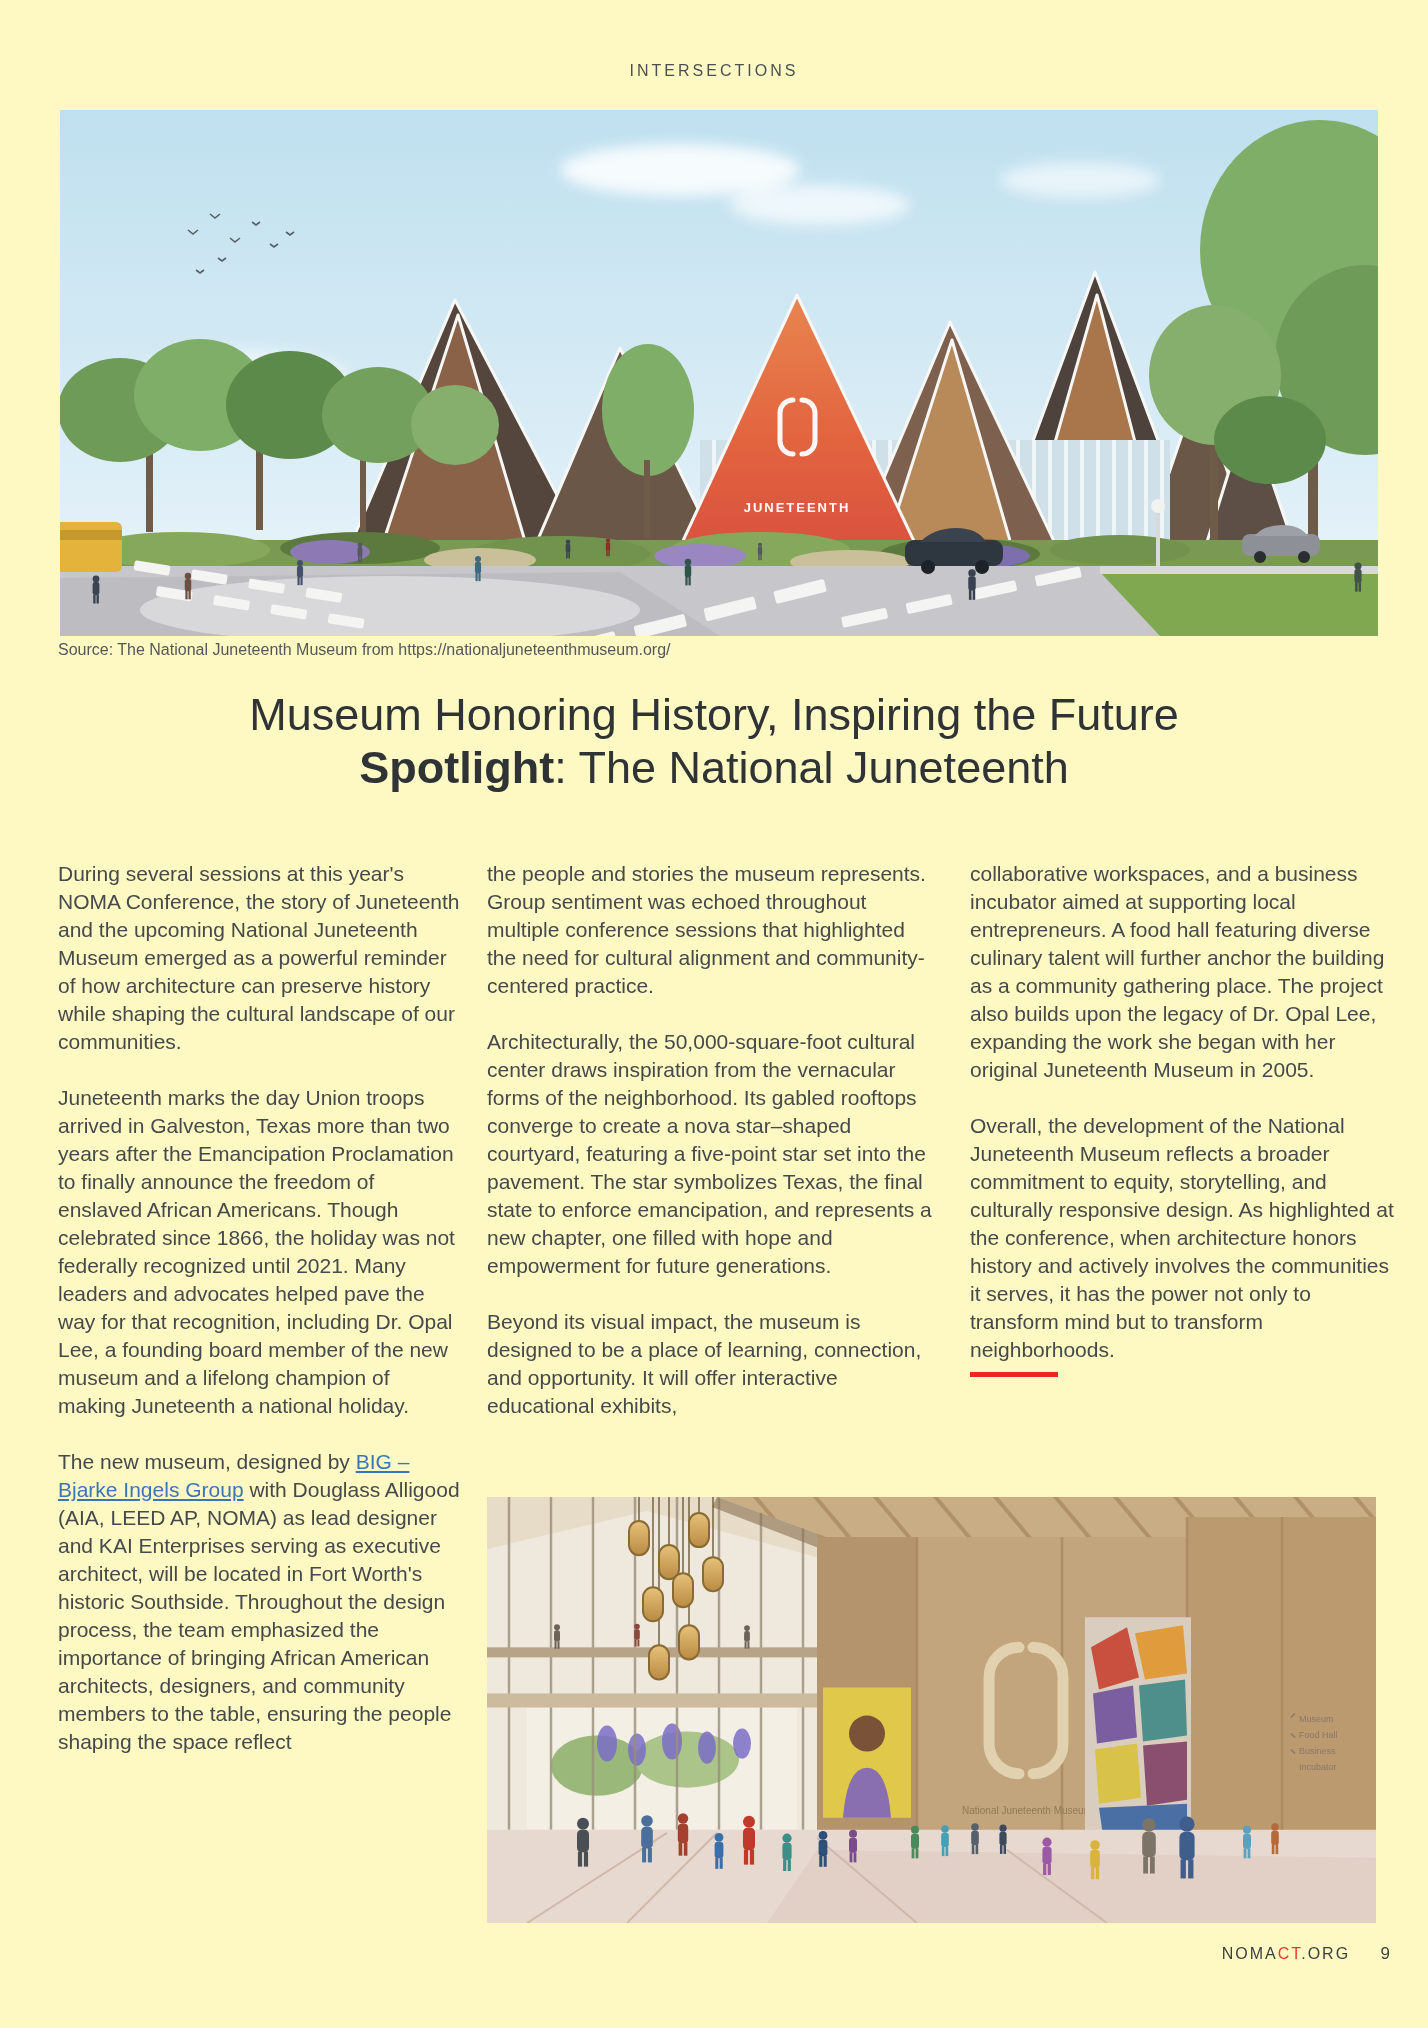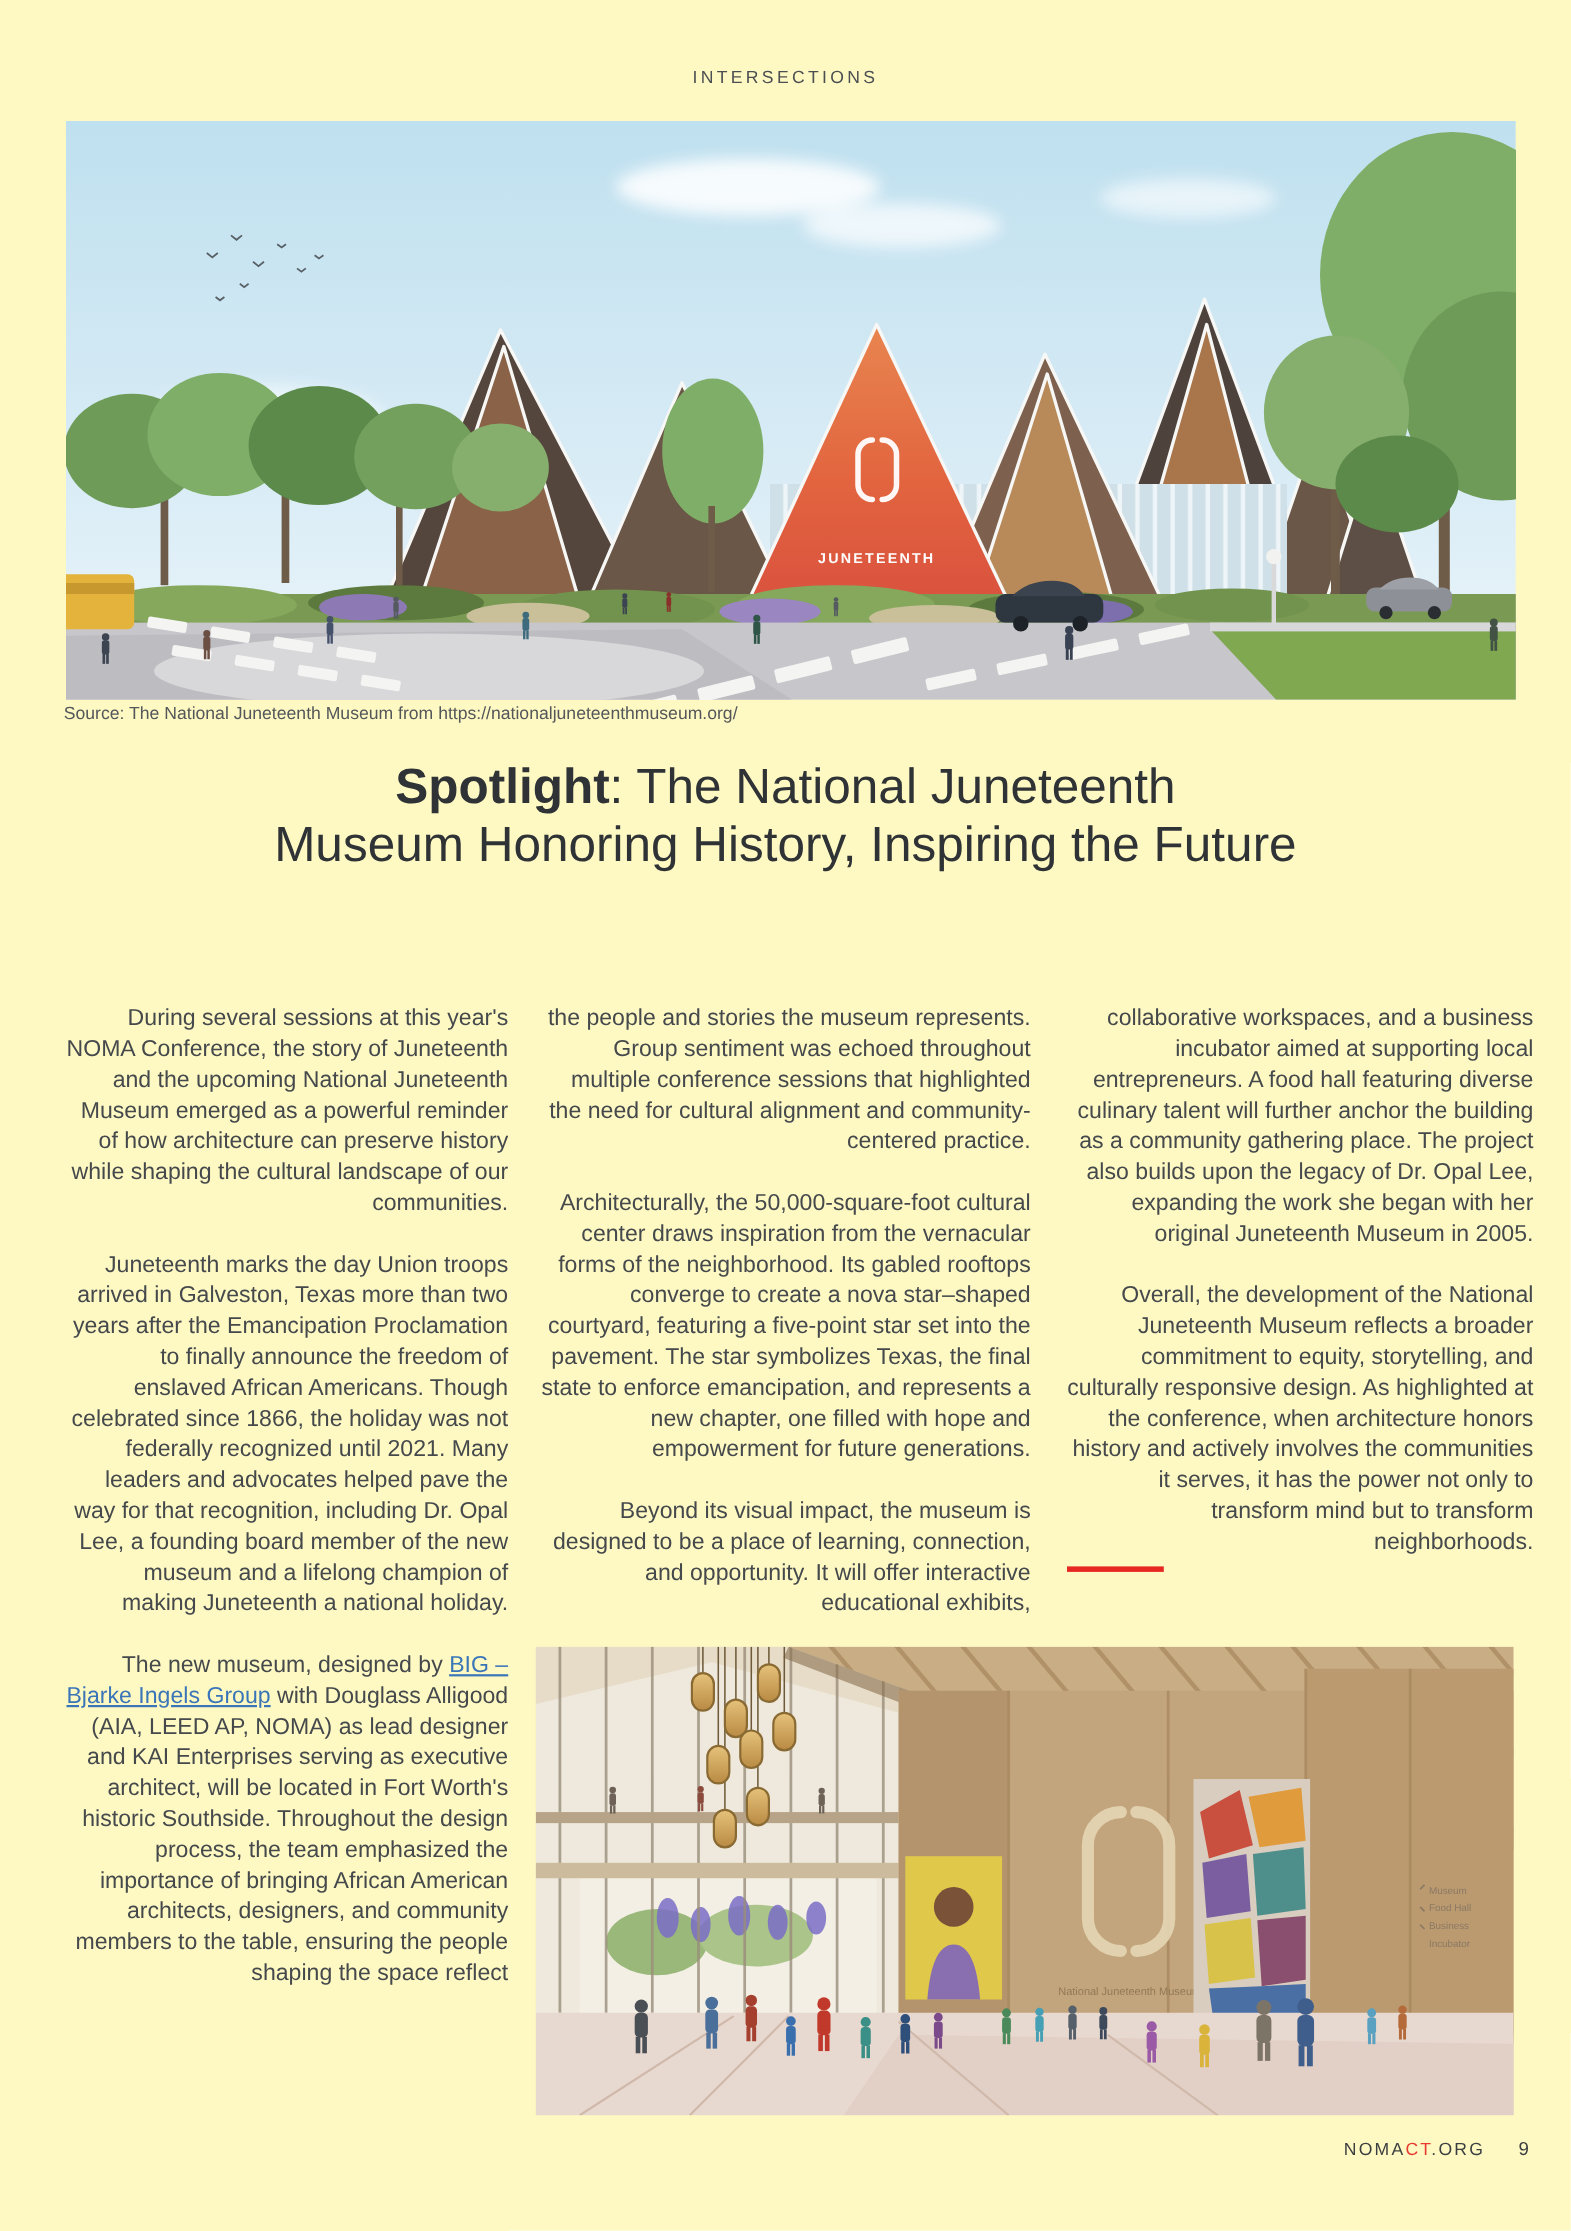--- a/index.html
+++ b/index.html
@@ -8,21 +8,21 @@
   .kicker{position:absolute;top:62px;left:0;right:0;text-align:center;
           font-size:16px;letter-spacing:3px;color:#4c4f52;}
   .hero{position:absolute;left:58px;top:108px;width:1318px;height:526px;}
   .hero svg,.interior svg{display:block;width:100%;height:100%;}
   .caption{position:absolute;left:58px;top:641px;font-size:16px;color:#54575a;}
   .title{position:absolute;left:0;right:0;top:688px;text-align:center;
          font-size:45px;line-height:53px;color:#2f3336;font-weight:400;}
   .title .bold{font-weight:700;}
   .byline{position:absolute;left:0;right:0;top:810px;text-align:center;
           font-size:21px;color:#3f4346;}
-  .col{position:absolute;top:912px;font-size:21px;line-height:28px;color:#45494c;text-align:right;}
+  .col{position:absolute;top:860px;font-size:21px;line-height:28px;color:#45494c;}
   .col p{margin:0 0 28px 0;}
   #col1{left:58px;width:404px;}
   #col2{left:487px;width:450px;}
   #col3{left:970px;width:424px;}
   a.link{color:#3a75b8;text-decoration:underline;cursor:pointer;}
   .lastp{position:relative;}
   .redbar{position:absolute;left:0;bottom:-13px;width:88px;height:5px;background:#e62722;}
   .interior{position:absolute;left:487px;top:1497px;width:889px;height:426px;}
   .footer{position:absolute;top:1944px;right:38px;font-size:16px;letter-spacing:2px;color:#3c3f41;}
   .footer .accent{color:#e8392f;}
@@ -205,22 +205,22 @@
         <use href="#person" transform="translate(1458,0)" fill="#000"></use>
         <rect x="1096" y="400" width="4" height="58" fill="#d9d9d9"></rect>
         <circle cx="1098" cy="396" r="7" fill="#f2f2f0"></circle>
       </g>
     </svg>
   </figure>
 
   <div class="caption">Source: The National Juneteenth Museum from https://nationaljuneteenthmuseum.org/</div>
 
   <div class="title">
+    <div>Museum Honoring History, Inspiring the Future</div>
     <div><span class="bold">Spotlight</span><span>: The National Juneteenth</span></div>
-    <div>Museum Honoring History, Inspiring the Future</div>
   </div>
 
   <div class="col" id="col1">
     <p>During several sessions at this year's NOMA Conference, the story of Juneteenth and the upcoming National Juneteenth Museum emerged as a powerful reminder of how architecture can preserve history while shaping the cultural landscape of our communities.</p>
     <p>Juneteenth marks the day Union troops arrived in Galveston, Texas more than two years after the Emancipation Proclamation to finally announce the freedom of enslaved African Americans. Though celebrated since 1866, the holiday was not federally recognized until 2021. Many leaders and advocates helped pave the way for that recognition, including Dr. Opal Lee, a founding board member of the new museum and a lifelong champion of making Juneteenth a national holiday.</p>
     <p><span>The new museum, designed by </span><a class="link">BIG – Bjarke Ingels Group</a><span> with Douglass Alligood (AIA, LEED AP, NOMA) as lead designer and KAI Enterprises serving as executive architect, will be located in Fort Worth's historic Southside. Throughout the design process, the team emphasized the importance of bringing African American architects, designers, and community members to the table, ensuring the people shaping the space reflect</span></p>
   </div>
 
   <div class="col" id="col2">
     <p>the people and stories the museum represents. Group sentiment was echoed throughout multiple conference sessions that highlighted the need for cultural alignment and community-centered practice.</p>

